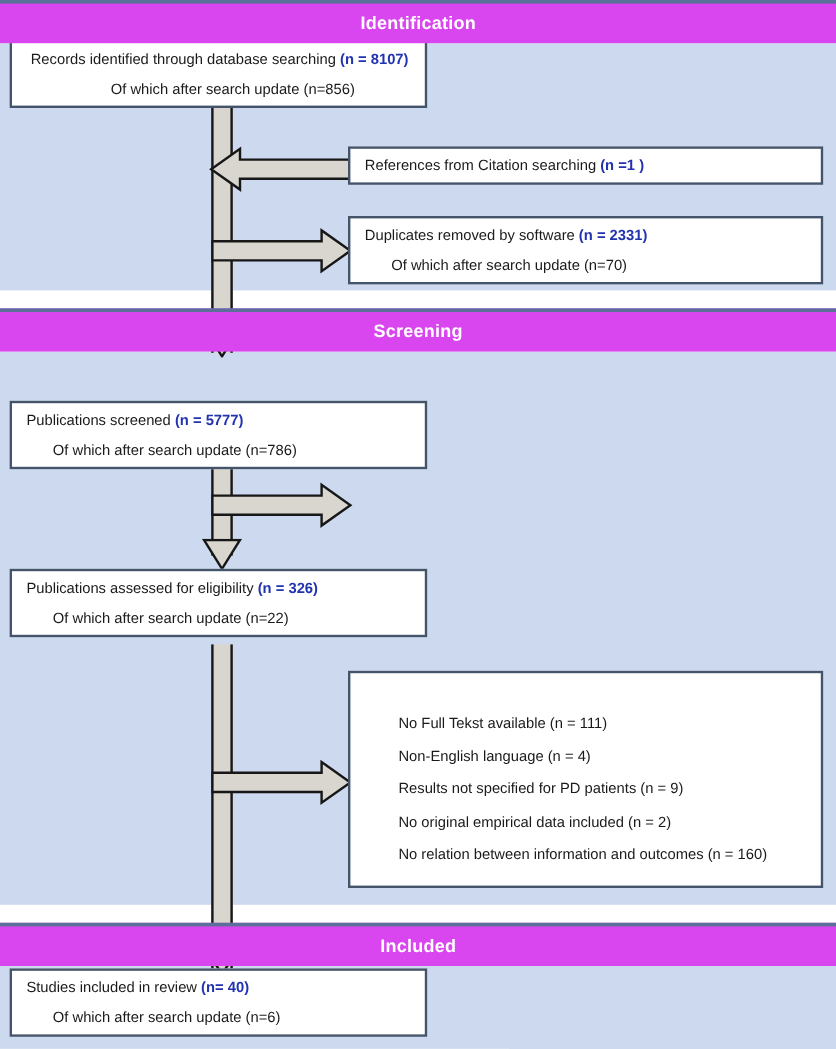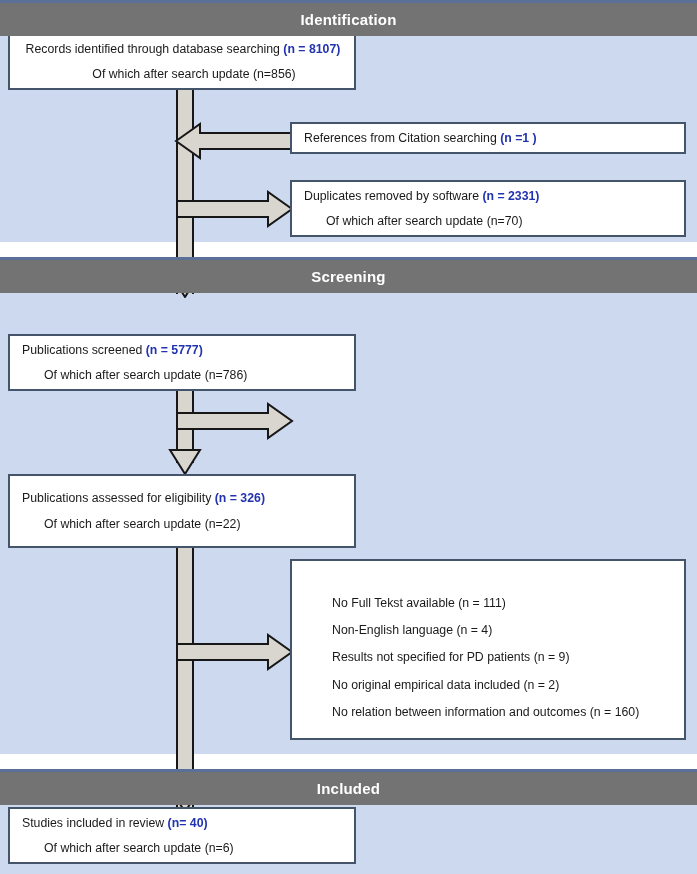--- a/index.html
+++ b/index.html
@@ -18,21 +18,21 @@
     inset: 0;
     width: 697px;
     height: 874px;
   }
 
   
   .stage-header {
     position: absolute;
     left: 0;
     width: 697px;
-    background: #737373;
+    background: #d946ef;
     border-top: 3px solid #5b7099;
     color: #ffffff;
     font-weight: bold;
     font-size: 15px;
     letter-spacing: .2px;
     display: flex;
     align-items: center;
     justify-content: center;
     z-index: 6;
   }
@@ -186,21 +186,21 @@
   </div>
 
   <div class="node" style="left:8px; top:303px; width:348px; height:57px;margin-top:31px;">
     <div class="line">
       <span>Publications screened </span><span class="count">(n = 5777)</span>
     </div>
     <div class="line sub">Of which after search update (n=786)</div>
   </div>
 
 
-  <div class="node" style="left:8px; top:474px; width:348px; height:74px;">
+  <div class="node" style="left:8px; top:474px; width:348px; height:57px;">
     <div class="line">
       <span>Publications assessed for eligibility </span><span class="count">(n = 326)</span>
     </div>
     <div class="line sub">Of which after search update (n=22)</div>
   </div>
 
   <div class="node" style="left:290px; top:559px; width:396px; height:181px; padding-top:10px;">
     <div class="line reason">No Full Tekst available (n = 111)</div>
     <div class="line reason">Non-English language (n = 4)</div>
     <div class="line reason">Results not specified for PD patients (n = 9)</div>

